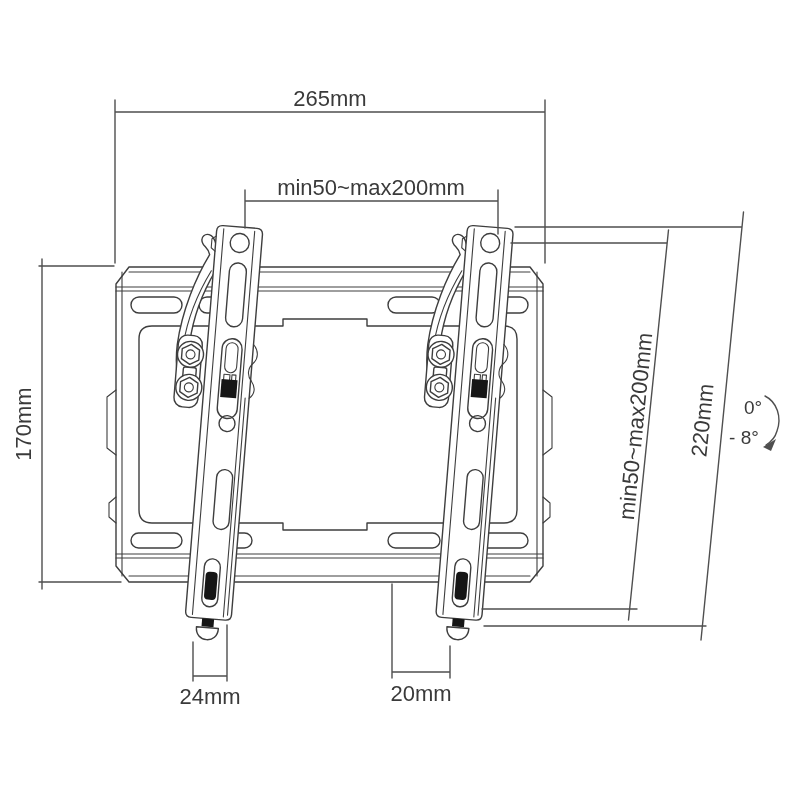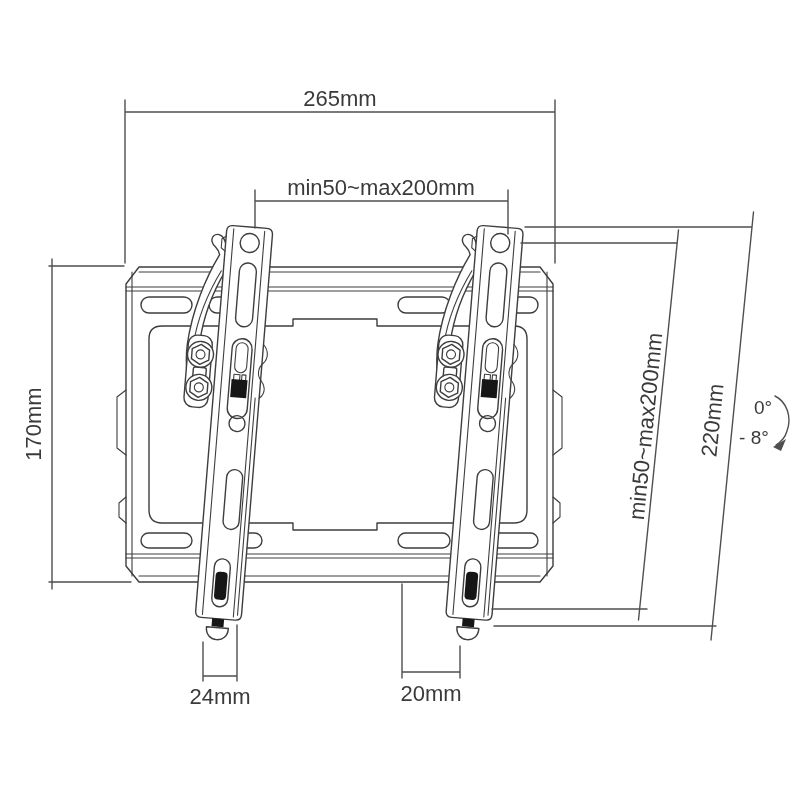--- a/index.html
+++ b/index.html
@@ -1,19 +1,19 @@
 <!DOCTYPE html>
 <html style="--bg: #ffffff; --line: #3e3e3e; --dim: #4f4f4f; --txt: #3a3a3a; --blk: #161616;"><head>
 <meta charset="utf-8">
 <style>
   :root{
     --bg:#ffffff; --line:#3e3e3e; --dim:#4f4f4f; --txt:#3a3a3a; --blk:#161616;
   }
   html,body{margin:0;padding:0;background:var(--bg);}
-  .stage{width:730px;height:800px;position:relative;background:var(--bg);padding-left:10px;}
+  .stage{width:730px;height:800px;position:relative;background:var(--bg);}
   svg{display:block}
   .ln{fill:none;stroke:var(--line);stroke-width:1.4;stroke-linejoin:round;stroke-linecap:round}
   .lnw{fill:#ffffff;stroke:var(--line);stroke-width:1.4;stroke-linejoin:round;stroke-linecap:round}
   .thin{fill:none;stroke:var(--line);stroke-width:1.1;stroke-linejoin:round;stroke-linecap:round}
   .blk{fill:var(--blk);stroke:none}
   .dim{fill:none;stroke:var(--dim);stroke-width:1.4;stroke-linecap:round}
   .arr{fill:var(--dim);stroke:none}
   text{font-family:"Liberation Sans","DejaVu Sans",sans-serif;fill:var(--txt)}
   .dtx{font-size:22px}
   .atx{font-size:19px}

